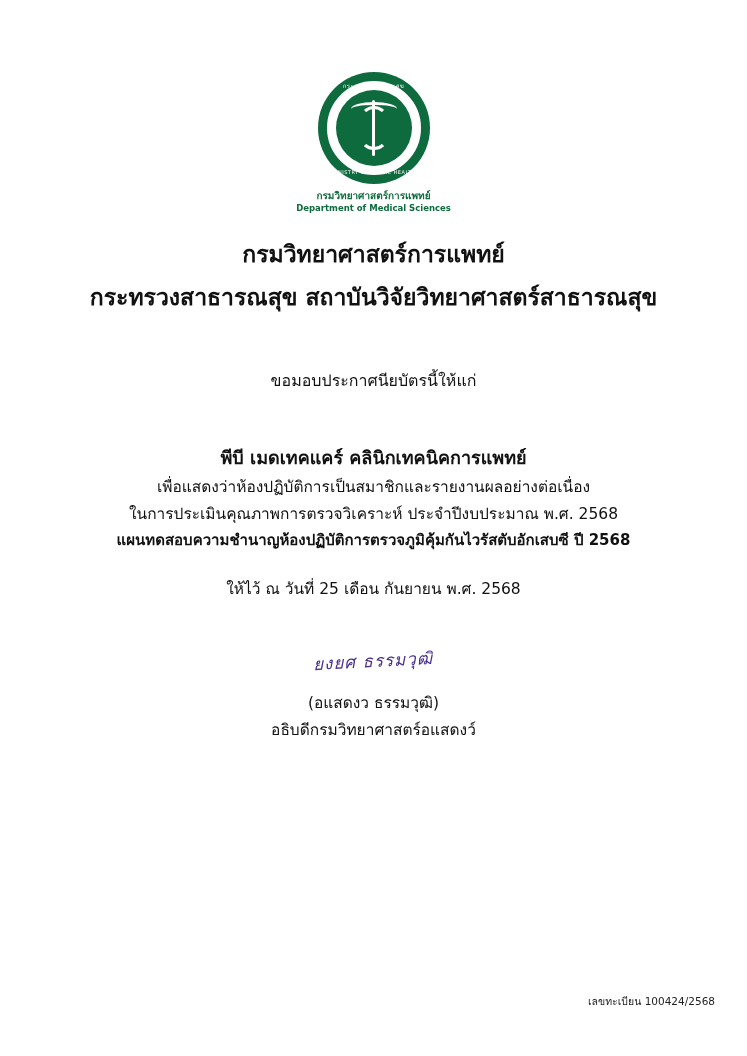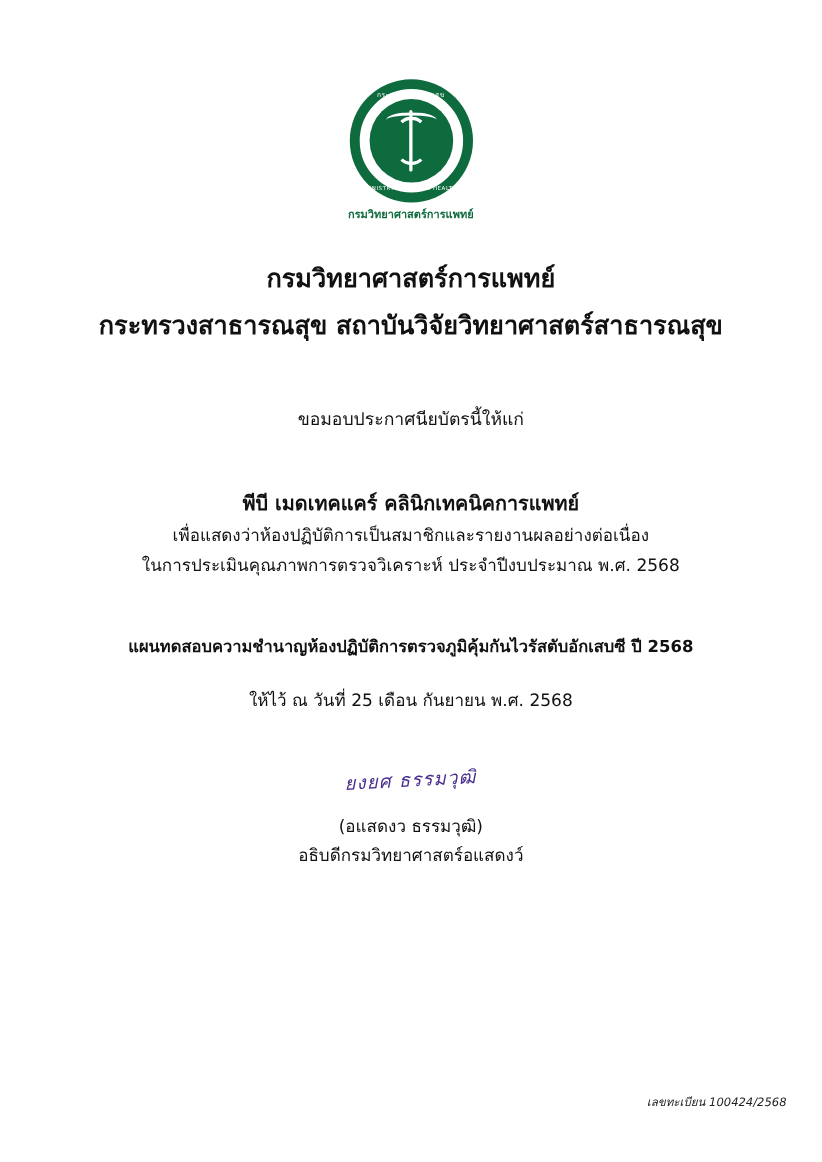--- a/index.html
+++ b/index.html
@@ -157,21 +157,20 @@
     font-size: 15.5px;
     line-height: 1.75;
     color: #111111;
   }
   .purpose-2 {
     font-size: 15.5px;
     line-height: 1.75;
     color: #111111;
   }
   .scheme {
-    margin-top: 48px;
     font-size: 15px;
     font-weight: bold;
     color: #111111;
   }
   .issued-date {
     margin-top: 24px;
     font-size: 15.5px;
     color: #111111;
   }
 
@@ -201,40 +200,40 @@
   }
 
   
   .footer {
     position: absolute;
     right: 32px;
     bottom: 46px;
     font-size: 10.5px;
     color: #222222;
     text-align: left;
-    font-style: italic;
   }
 </style>
 </head>
 <body>
 
 <div class="page">
 
   <div class="emblem-wrap">
     <div class="emblem">
       <div class="emblem-outer"></div>
       <div class="emblem-inner"></div>
       <div class="emblem-core">
         <div class="emblem-wings"></div>
         <div class="emblem-snake"></div>
       </div>
       <div class="emblem-arc-top">กระทรวงสาธารณสุข</div>
       <div class="emblem-arc-bottom">MINISTRY OF PUBLIC HEALTH</div>
     </div>
     <div class="emblem-caption-th">กรมวิทยาศาสตร์การแพทย์</div>
+    <div class="emblem-caption-en">Department of Medical Sciences</div>
   </div>
 
   <div class="content">
     <div class="org-line-1">กรมวิทยาศาสตร์การแพทย์</div>
     <div class="org-line-2">กระทรวงสาธารณสุข สถาบันวิจัยวิทยาศาสตร์สาธารณสุข</div>
 
     <div class="award-intro">ขอมอบประกาศนียบัตรนี้ให้แก่</div>
 
     <div class="recipient">พีบี เมดเทคแคร์ คลินิกเทคนิคการแพทย์</div>
 

